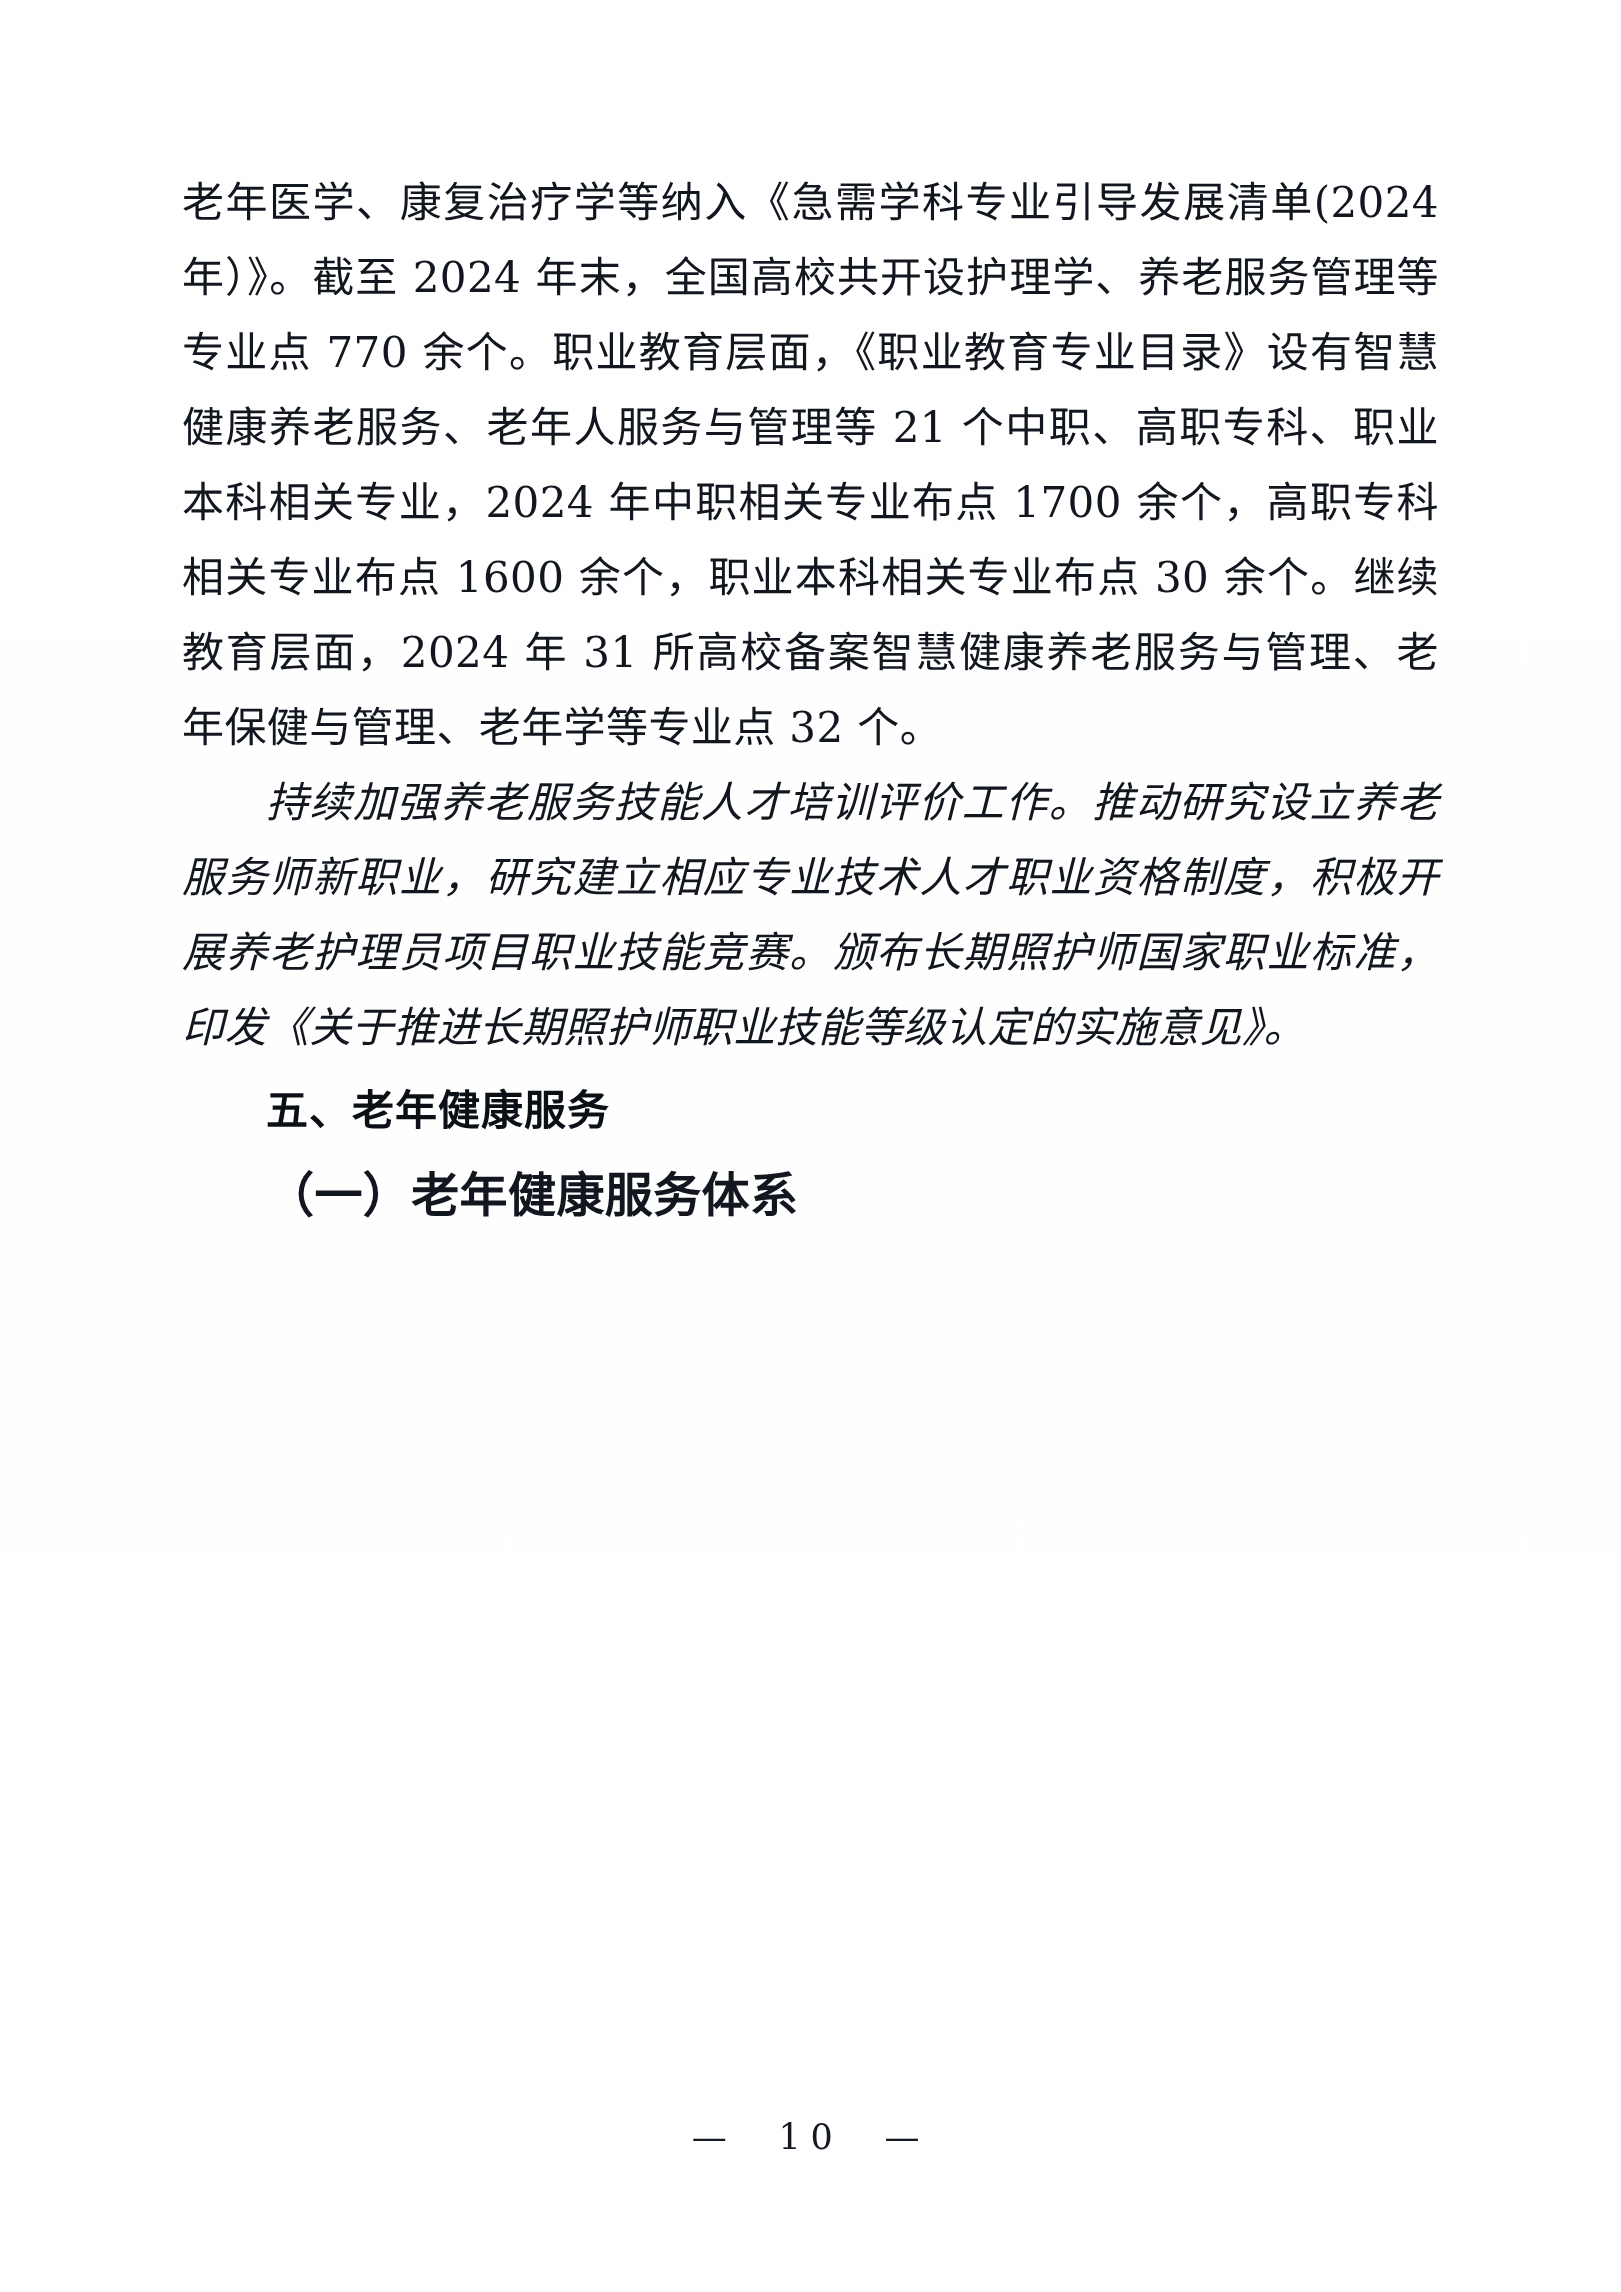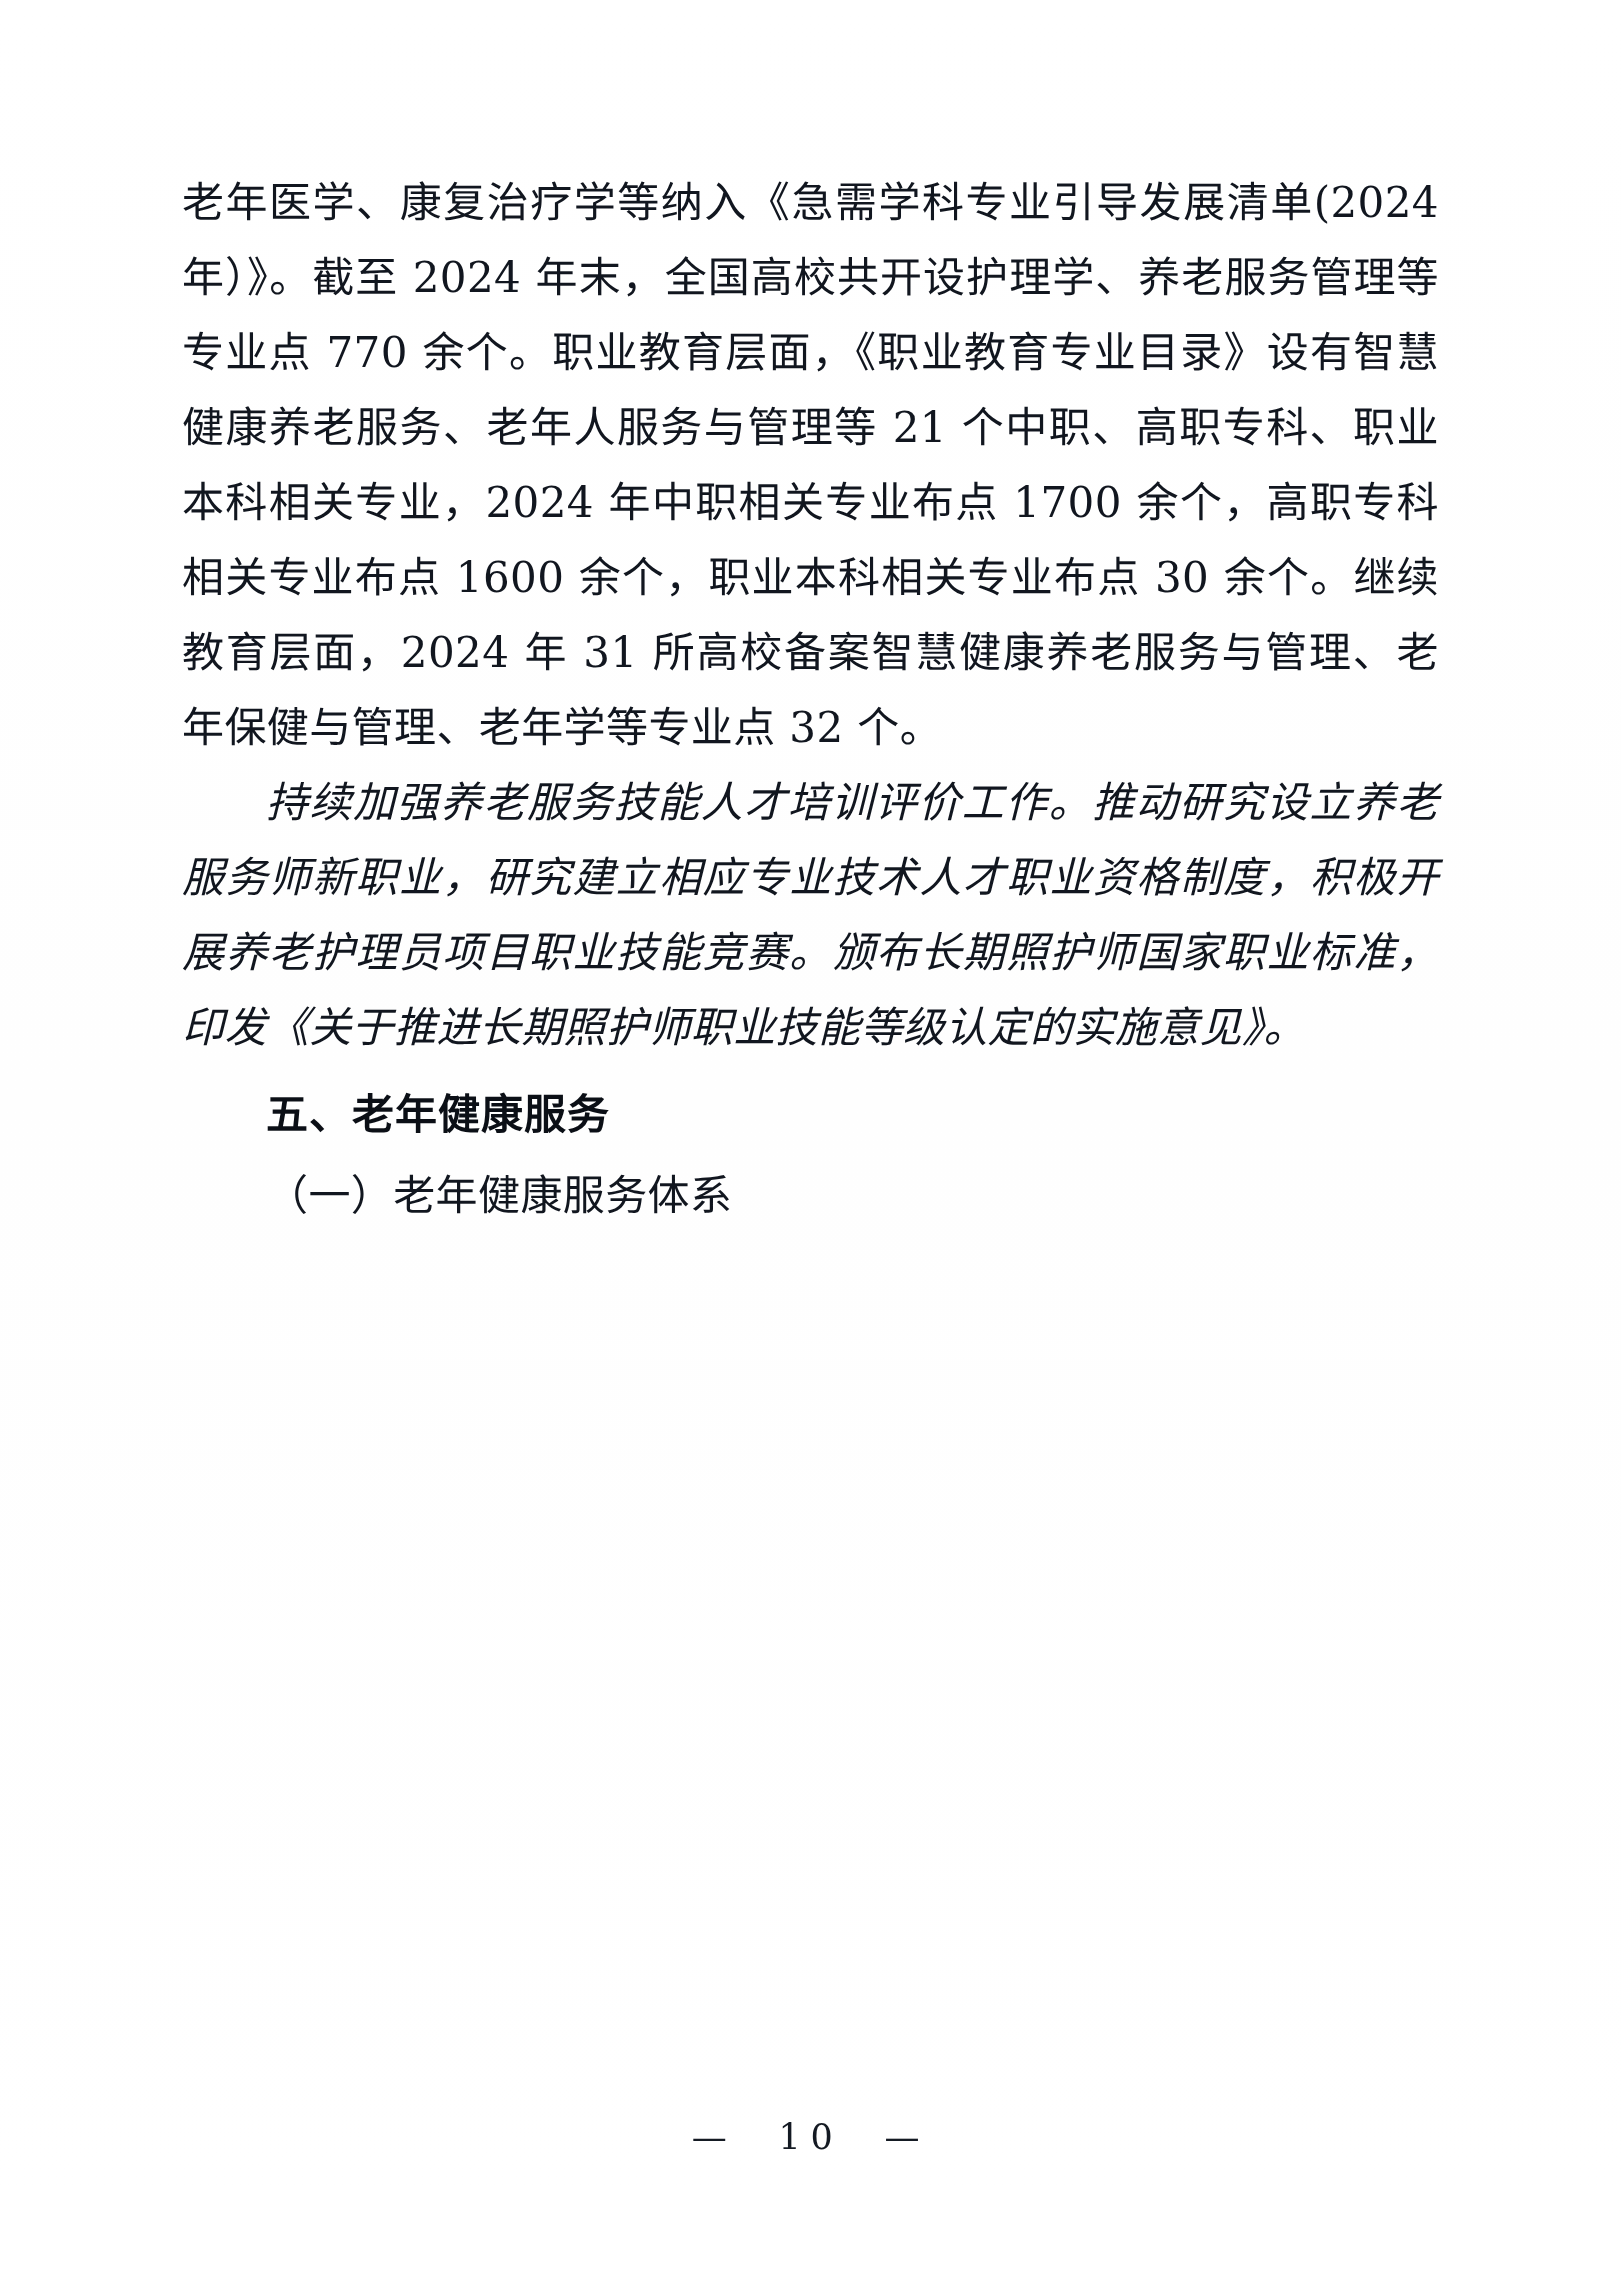--- a/index.html
+++ b/index.html
@@ -42,35 +42,35 @@
   }
   .para.indent {
     text-indent: 84px;
     font-style: italic;
   }
   .para + .para {
     margin-top: 0;
   }
   
   .h-major {
-    font-family: Liberation Sans, sans-serif;
+    font-family: Liberation Mono, monospace;
     font-size: 42px;
     line-height: 75px;
     font-weight: 700;
     color: #0b0f16;
     margin: 0;
     text-indent: 84px;
     letter-spacing: 1px;
   }
   
   .h-sub {
     font-family: "DejaVu Serif", "Liberation Serif", serif;
-    font-size: 42px;
+    font-size: 48px;
     line-height: 75px;
-    font-weight: 400;
+    font-weight: 700;
     color: #11161f;
     margin: 0;
     text-indent: 84px;
     letter-spacing: 0.4px;
   }
   .spacer-major { height: 11.8px; }
   .spacer-sub { height: 5.9px; }
   
   .footer {
     position: absolute;

